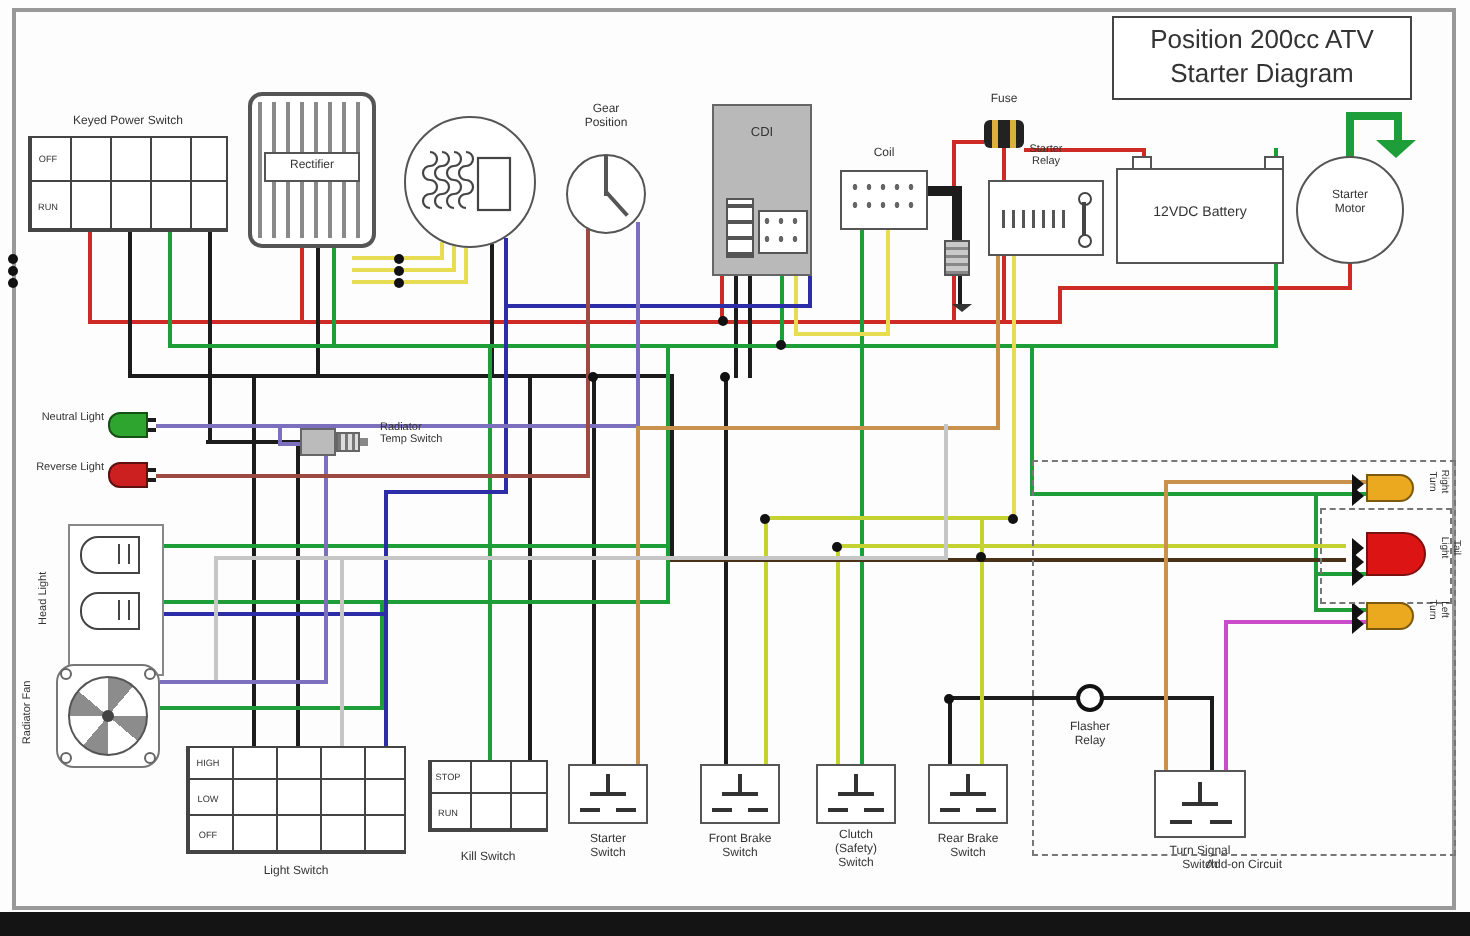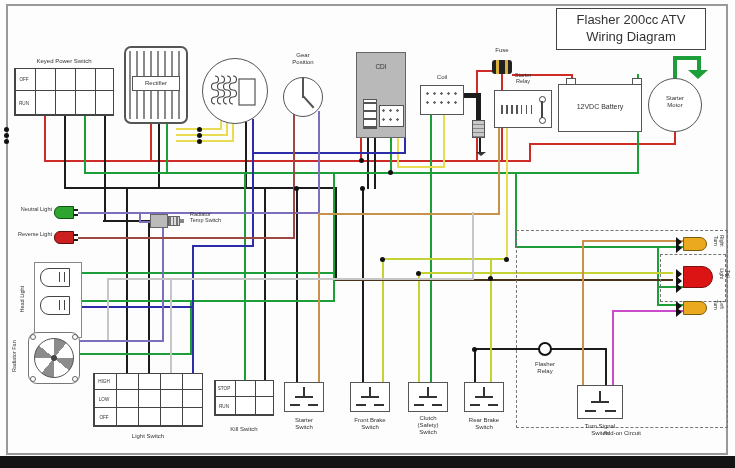--- a/index.html
+++ b/index.html
@@ -195,22 +195,22 @@
       <div class="contact" style="left: 144.5px; top: 414.5px;"></div>
       <div class="contact" style="left: 240.5px; top: 385.5px;"></div>
       <div class="contact" style="left: 260.5px; top: 385.5px;"></div>
     </div>
 
   <div class="abs dashedbox" style="left:516px;top:230px;width:212px;height:198px;"></div>
   <div class="abs dashedbox" style="left:660px;top:254px;width:66px;height:48px;"></div>
   <div class="abs lbl c" style="left:570px;top:430px;width:104px;">Add-on Circuit</div>
 
   <div class="abs title-box" style="left:556px;top:8px;width:148px;height:38px;padding-top:2px;">
-    <div>Flasher 200cc ATV</div>
-    <div>Wiring Diagram</div>
+    <div>Position 200cc ATV</div>
+    <div>Starter Diagram</div>
   </div>
 
   <div class="abs lbl c" style="left:24px;top:58px;width:80px;">Keyed Power Switch</div>
   <div class="abs grid" style="left:14px;top:68px;width:100px;height:48px;background-image:repeating-linear-gradient(90deg,#444 0 1px,transparent 1px 20px),repeating-linear-gradient(0deg,#444 0 1px,transparent 1px 24px);"></div>
   <div class="abs lbl tiny c" style="left:15px;top:77px;width:18px;">OFF</div>
   <div class="abs lbl tiny c" style="left:15px;top:101px;width:18px;">RUN</div>
 
   <div class="abs box" style="left:124px;top:46px;width:64px;height:78px;border-radius:7px;border-width:2px;">
     <div class="abs stripes" style="left:3px;top:3px;width:54px;height:68px;"></div>
   </div>

